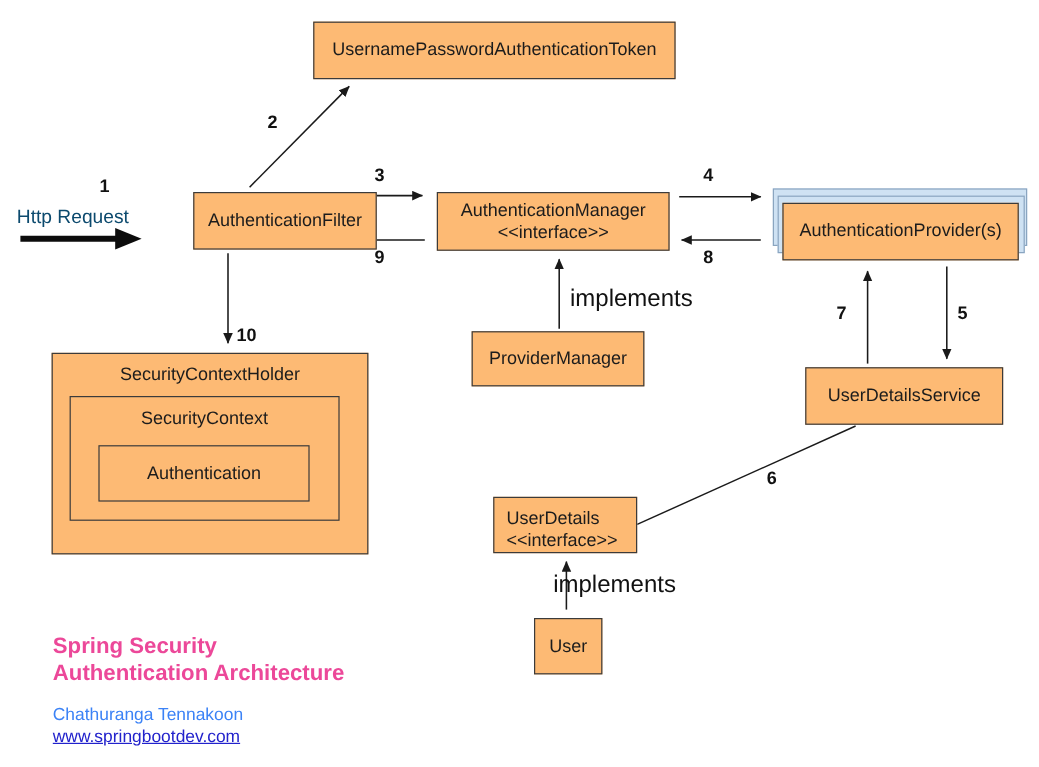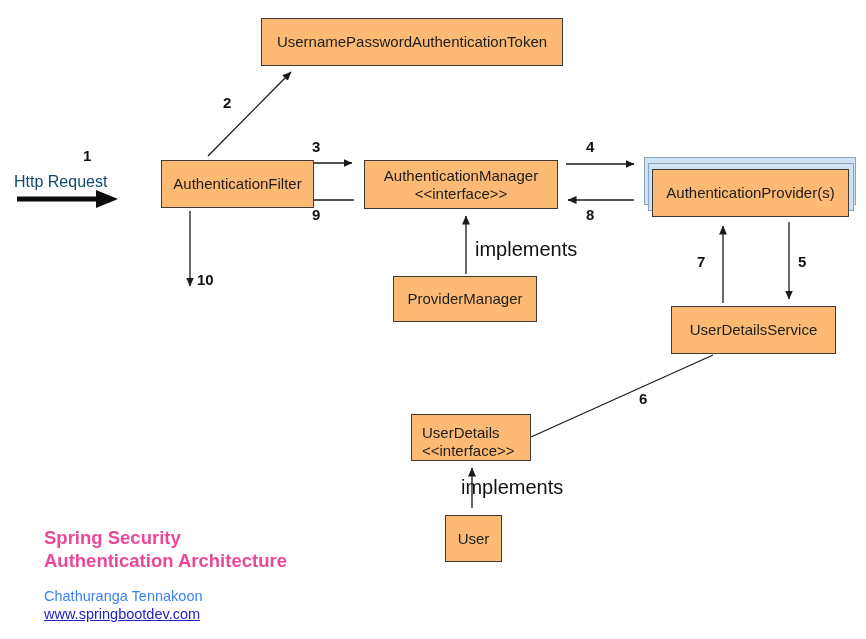--- a/index.html
+++ b/index.html
@@ -75,20 +75,29 @@
   </div>
 
   <div class="box" style="left:393px;top:276px;width:144px;height:46px;">
     <span>ProviderManager</span>
   </div>
 
   <div class="box" style="left:671px;top:306px;width:165px;height:48px;">
     <span>UserDetailsService</span>
   </div>
 
+  <div class="box container-box" style="left:43px;top:294px;width:264px;height:168px;">
+    <div class="container-label" style="top:9px;">SecurityContextHolder</div>
+    <div class="box container-box" style="left:14px;top:35px;width:225px;height:104px;">
+      <div class="container-label" style="top:9px;">SecurityContext</div>
+      <div class="box" style="left:23px;top:40px;width:176px;height:47px;">
+        <span>Authentication</span>
+      </div>
+    </div>
+  </div>
 
   <div class="box two-line left-align" style="left:411px;top:414px;width:120px;height:47px;">
     <span>UserDetails</span>
     <span>&lt;&lt;interface&gt;&gt;</span>
   </div>
 
   <div class="box" style="left:445px;top:515px;width:57px;height:47px;">
     <span>User</span>
   </div>
 

